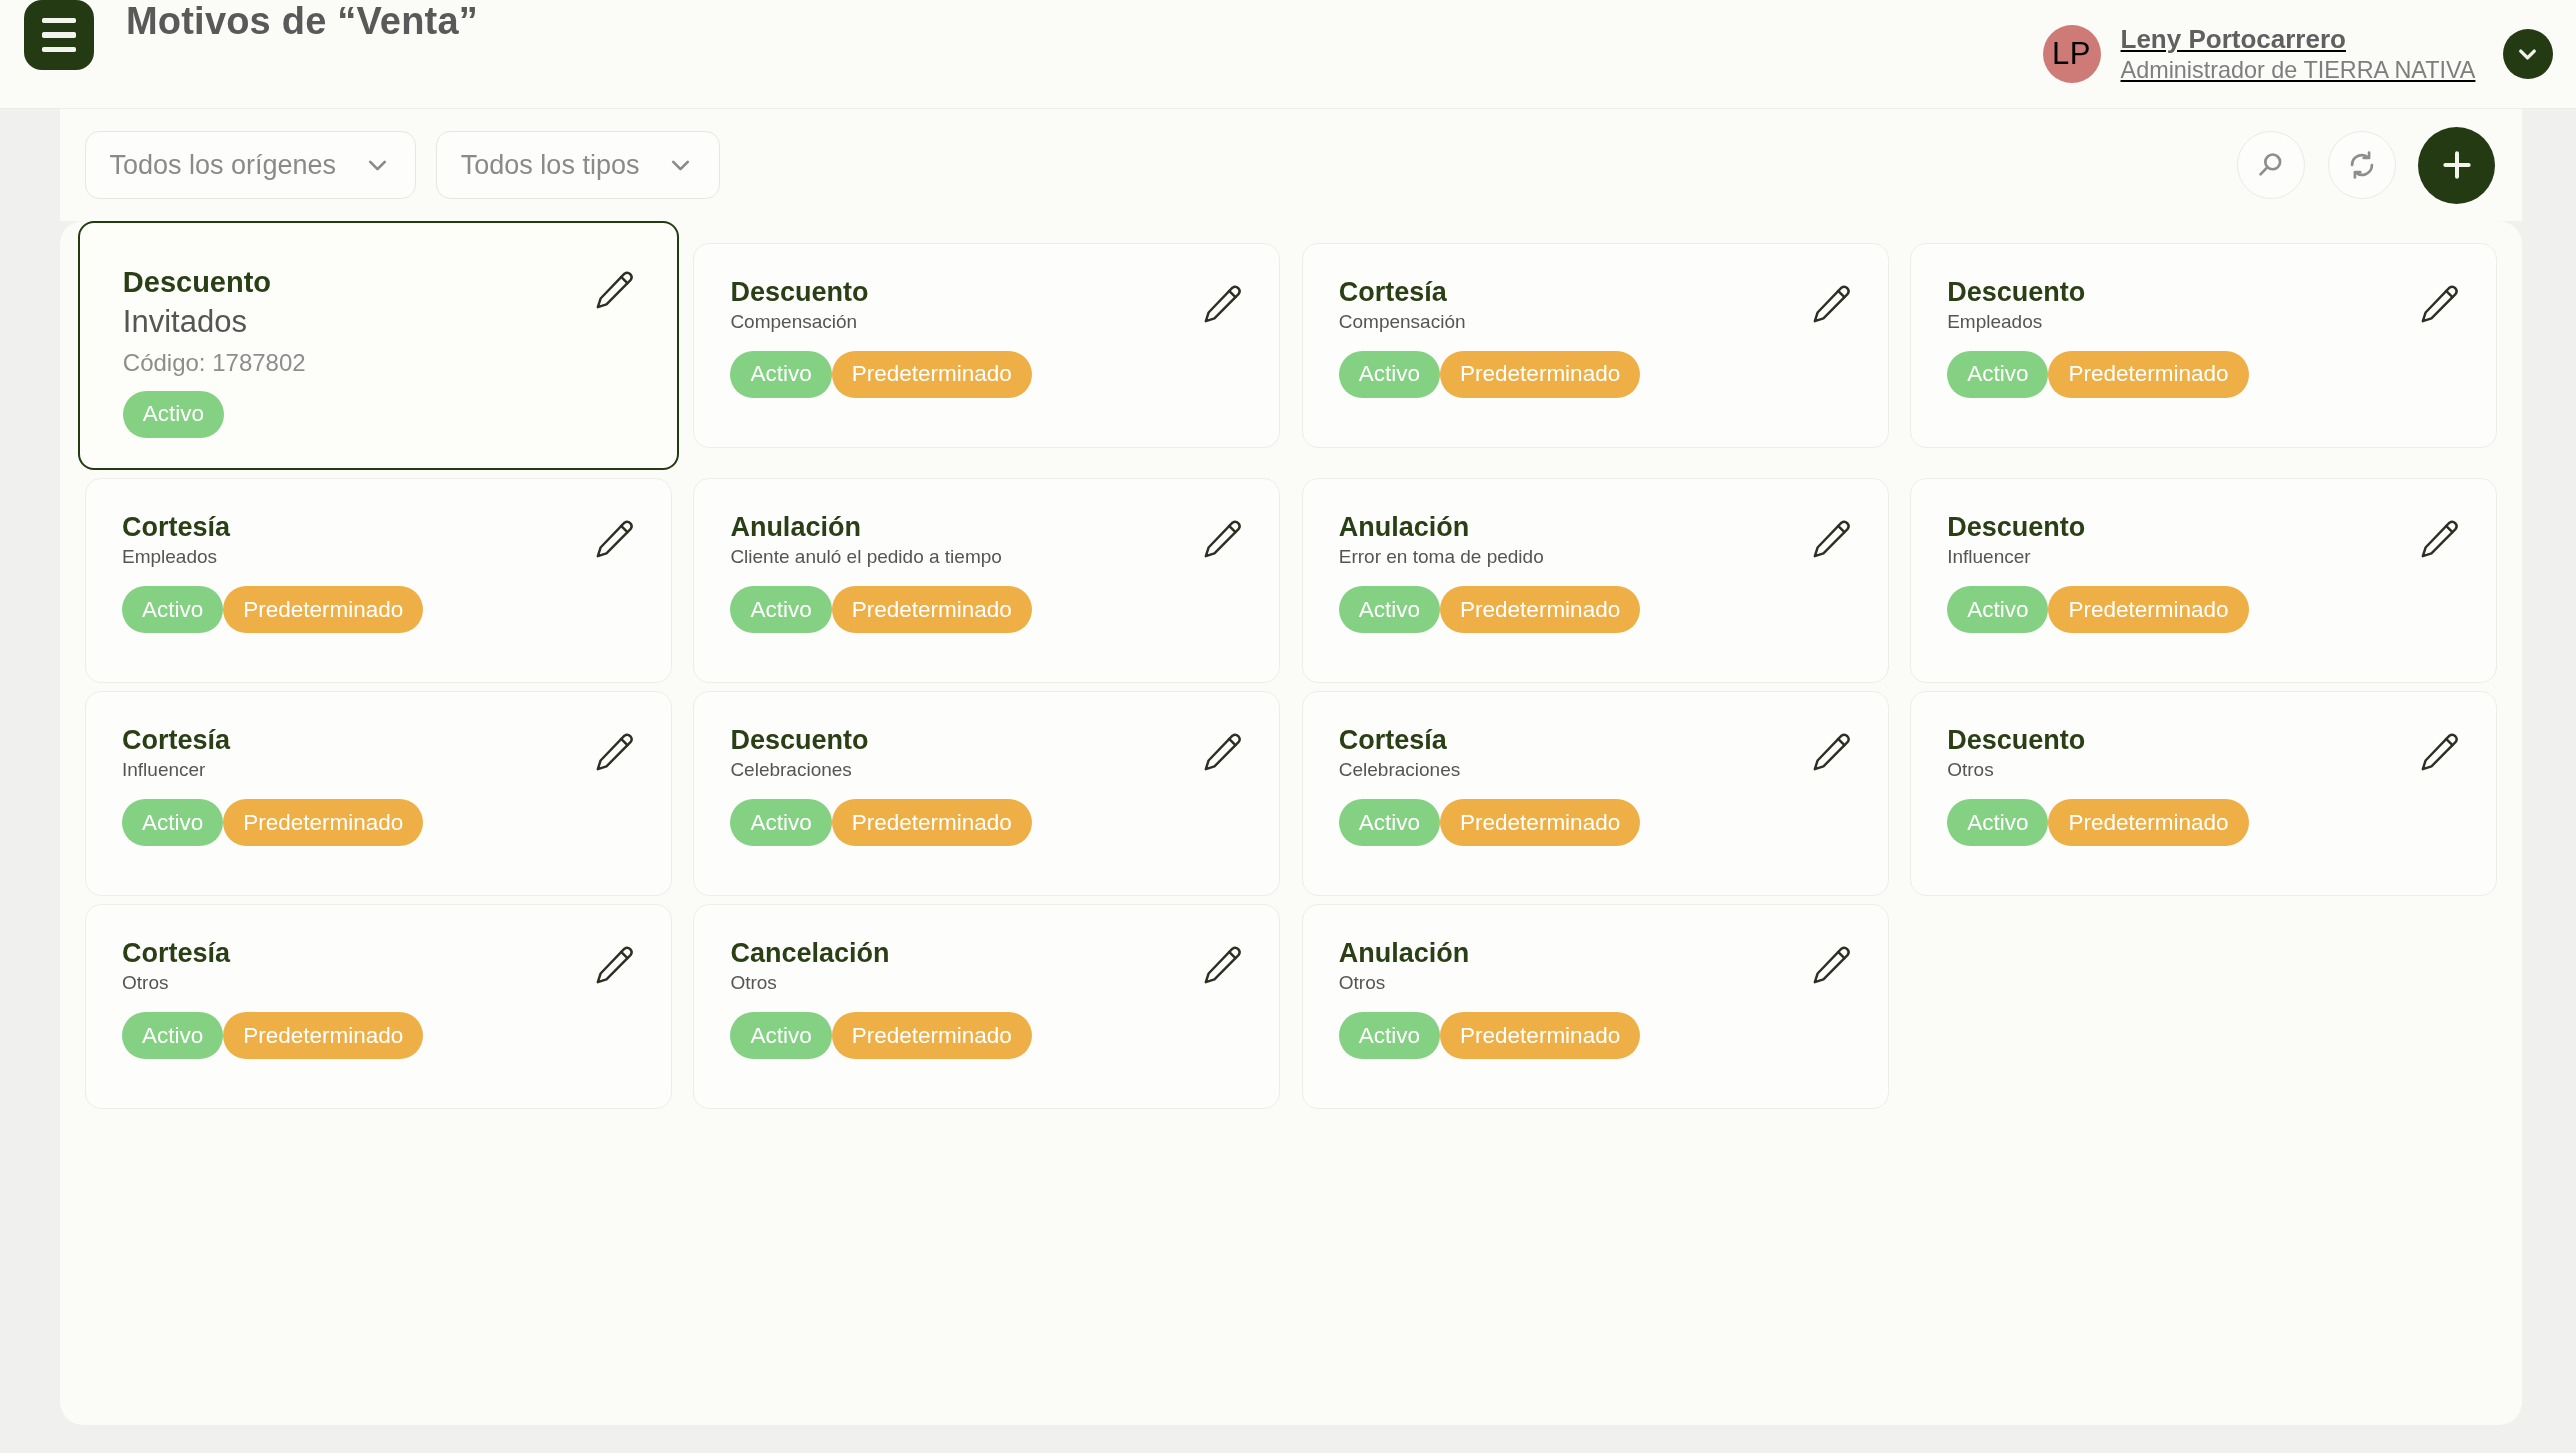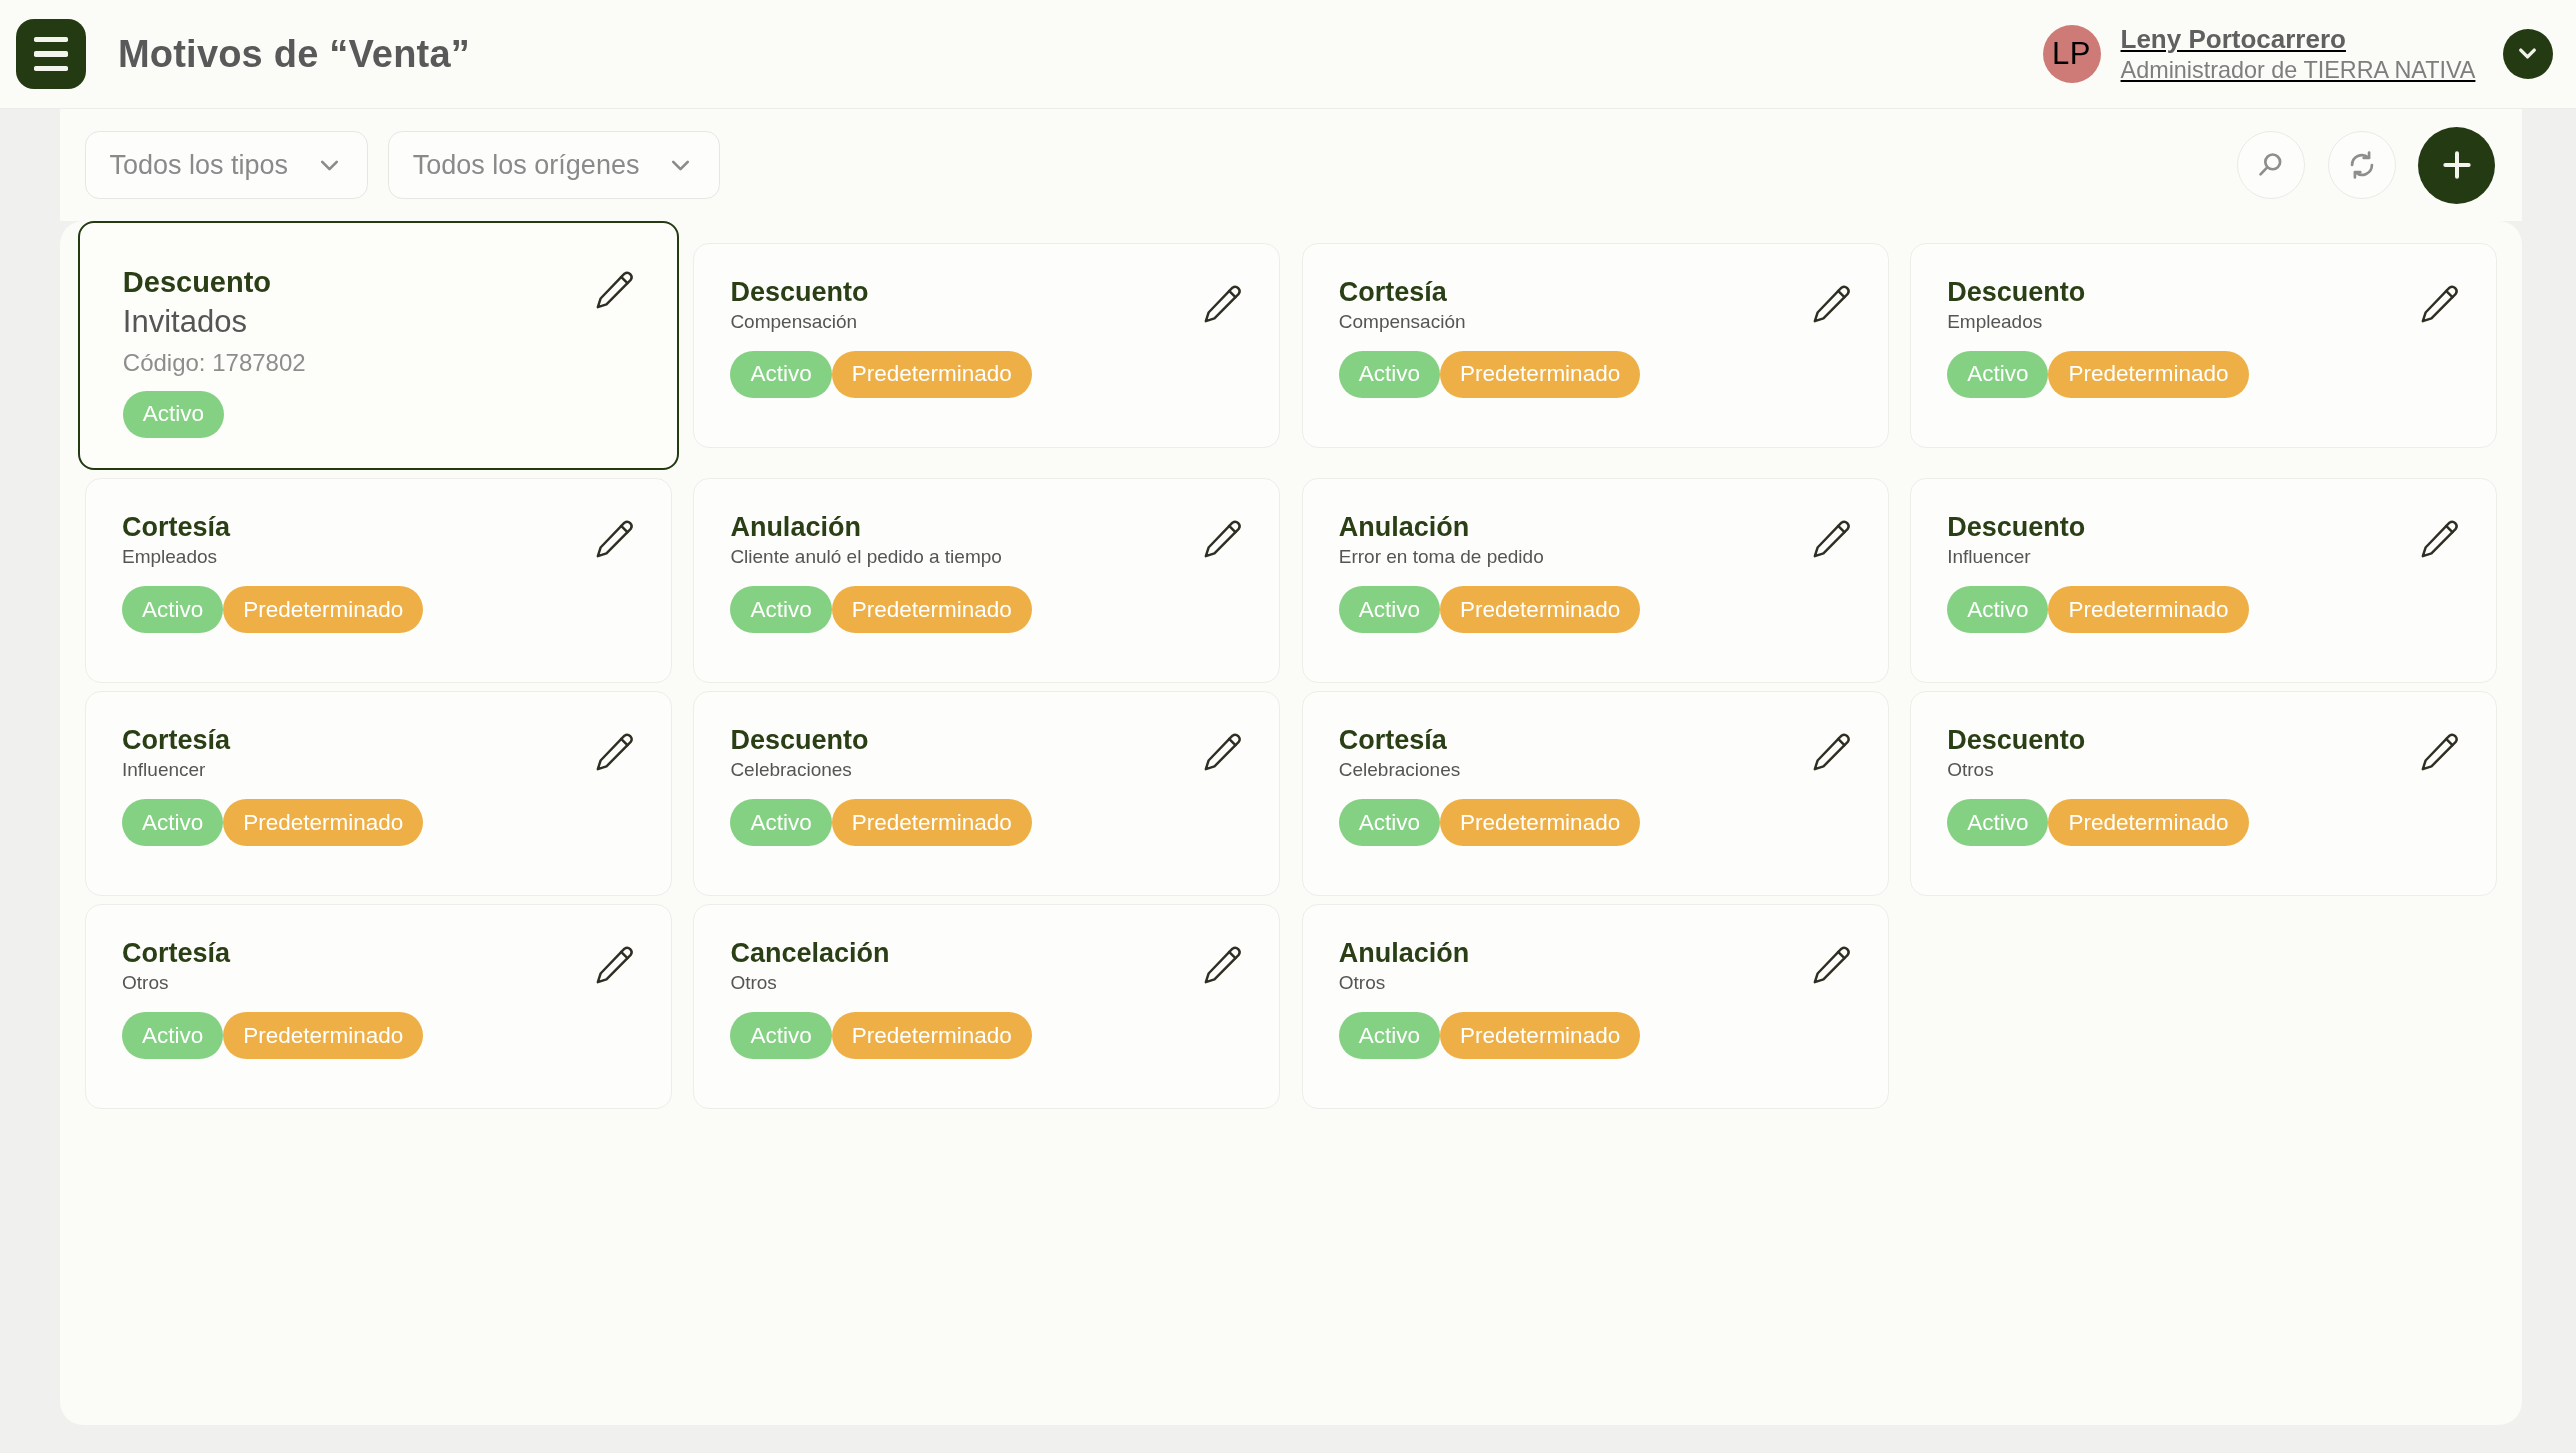--- a/index.html
+++ b/index.html
@@ -9,22 +9,23 @@
     background: #f0f0ee;
     font-family: "Liberation Sans", sans-serif;
     -webkit-font-smoothing: antialiased;
     overflow: hidden;
   }
 
   
   .appbar {
     position: absolute; left: 0; top: 0; width: 2576px; height: 109px;
     background: #fbfbf8;
-    display: flex; align-items: center;
+    display: flex; 
     border-bottom: 0.9px solid #ececeb;
+    padding-left: 8px;
   }
   .menu-btn {
     width: 70px; height: 70px; margin-left: 16px;
     background: #233a12; border-radius: 18px;
     display: flex; flex-direction: column; align-items: center; justify-content: center;
     gap: 9px; cursor: pointer; flex: none;
   }
   .menu-btn i { display:block; width: 34px; height: 5.4px; background: #f4f4ee; border-radius: 1.8px; }
   .page-title {
     margin-left: 32px; font-size: 38px; font-weight: bold; color: #595959;
@@ -155,27 +156,27 @@
     <div class="chev-btn">
       <svg width="27" height="27" viewBox="0 0 24 24" fill="none" stroke="#f2f2ea" stroke-width="3" stroke-linecap="round" stroke-linejoin="round">
           <polyline points="6 9 12 15 18 9"></polyline>
         </svg>
     </div>
   </div>
 </div>
 
 <div class="toolbar">
   <div class="filter">
-    <span>Todos los tipos</span>
+    <span>Todos los orígenes</span>
     <svg width="29" height="29" viewBox="0 0 24 24" fill="none" stroke="#8b8b8b" stroke-width="2.2" stroke-linecap="round" stroke-linejoin="round">
         <polyline points="6 9 12 15 18 9"></polyline>
       </svg>
   </div>
   <div class="filter">
-    <span>Todos los orígenes</span>
+    <span>Todos los tipos</span>
     <svg width="29" height="29" viewBox="0 0 24 24" fill="none" stroke="#8b8b8b" stroke-width="2.2" stroke-linecap="round" stroke-linejoin="round">
         <polyline points="6 9 12 15 18 9"></polyline>
       </svg>
   </div>
 
   <div class="tool-actions">
     <div class="circle-btn">
       <svg width="34" height="34" viewBox="0 0 24 24" fill="none" stroke="#8e8e8e" stroke-width="1.9" stroke-linecap="round">
           <circle cx="13.2" cy="9.8" r="5.2"></circle>
           <line x1="9.3" y1="13.7" x2="4.6" y2="18.6"></line>

